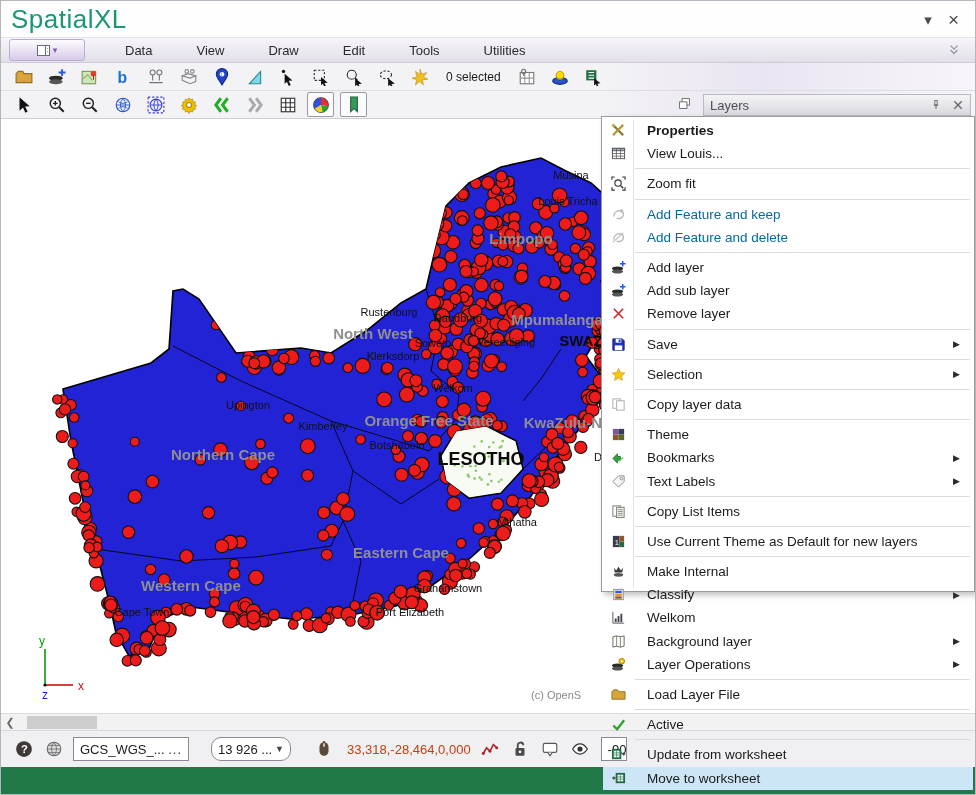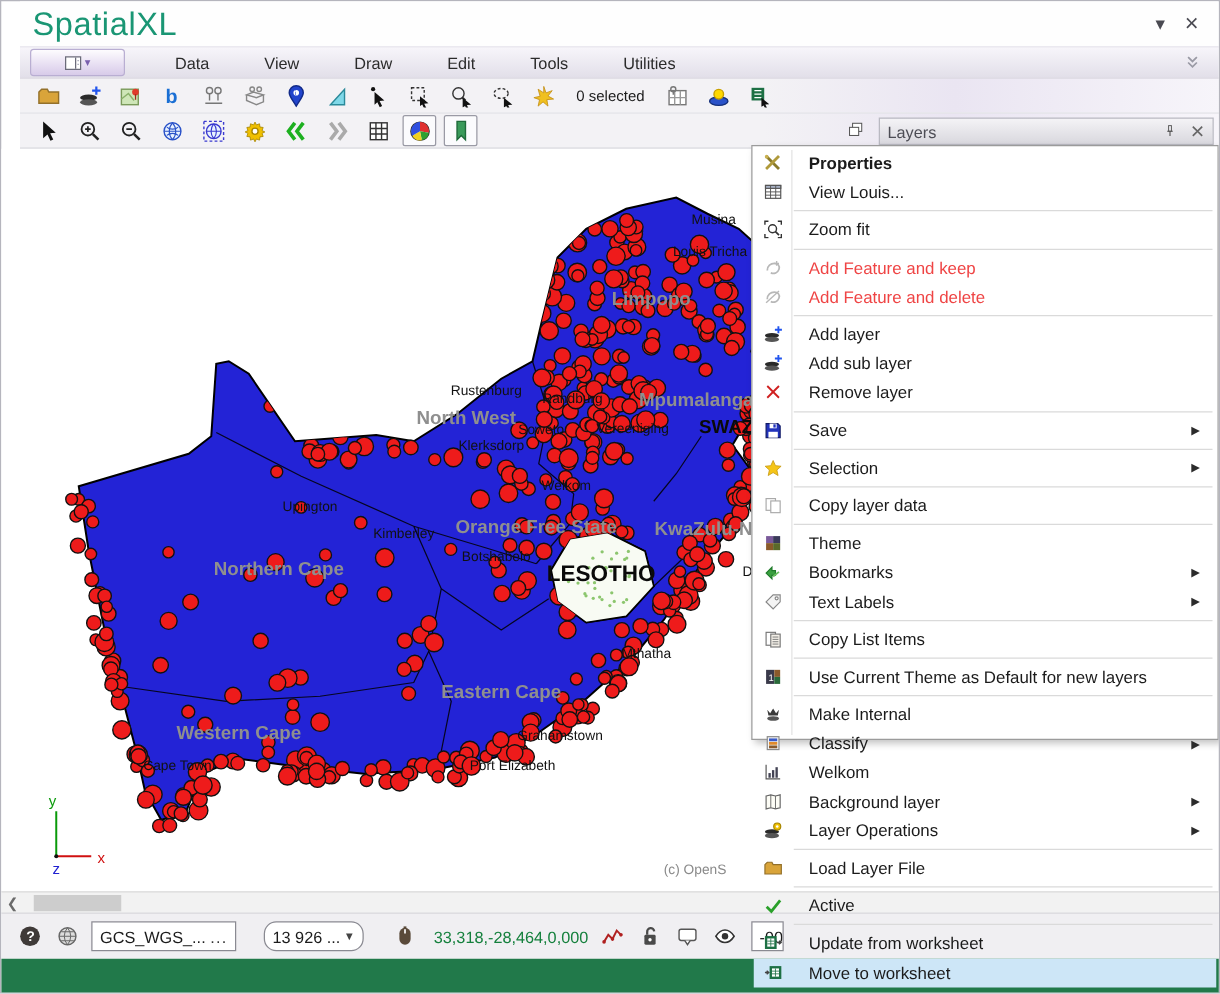--- a/index.html
+++ b/index.html
@@ -1,17 +1,17 @@
 <!DOCTYPE html>
 <html><head>
 <meta charset="utf-8">
 <style>
   * { margin:0; padding:0; box-sizing:border-box; }
   html,body { width:976px; height:795px; overflow:hidden; font-family:"Liberation Sans", sans-serif; background:#fff; }
-  .app { position:relative; width:976px; height:795px; background:#fff; border:1px solid #b5b5bd; overflow:hidden;padding-left:15px; }
+  .app { position:relative; width:976px; height:795px; background:#fff; border:1px solid #b5b5bd; overflow:hidden; }
 
   
   .titlebar { height:36px; display:flex; align-items:center; padding:0 10px; background:#fefefe; }
   .app-title { font-size:26px; color:#1a9674; letter-spacing:0.5px; }
   .title-controls { margin-left:auto; display:flex; align-items:center; gap:16px; padding-right:6px; }
   .tc-btn { color:#4a4a52; font-size:15px; line-height:1; cursor:default; }
 
   
   .menubar { height:26px; display:flex; align-items:center; background:linear-gradient(#f7f5fa,#e2dfe9); border-top:1px solid #e5e2ec; border-bottom:1px solid #cfccd8; padding:0 4px; }
   .ribbon-btn { width:76px; height:22px; margin-left:4px; border:1px solid #b9aed2; border-radius:3px; background:linear-gradient(#fdfcfe,#e7def2 60%,#d8cbe9); display:flex; align-items:center; justify-content:center; gap:3px; }
@@ -44,33 +44,33 @@
   .hs-arrow { width:18px; height:17px; display:flex; align-items:center; justify-content:center; color:#6a6a6a; font-size:11px; }
   .hs-thumb { width:70px; height:13px; background:#cdcdcd; margin-left:8px; }
 
   
   .statusbar { position:absolute; left:0; top:729px; width:976px; height:37px; background:#f0eff2; border-top:1px solid #d8d8dc; display:flex; align-items:center; padding-left:12px; gap:8px; }
   .sb-field { height:24px; background:#fff; border:1px solid #8a8a92; display:flex; align-items:center; font-size:13px; color:#1b1b1b; padding:0 6px; }
   .sb-crs { width:116px; }
   .sb-crs .more { margin-left:auto; color:#333; letter-spacing:1px; }
   .sb-scale { width:80px; margin-left:14px;border-radius:10px; }
   .sb-scale .dd { margin-left:auto; color:#444; font-size:9px; }
-  .sb-coords { font-size:13px; color:#15803d; margin-left:4px; white-space:nowrap; }
+  .sb-coords { font-size:13px; color:#c2410c; margin-left:4px; white-space:nowrap; }
   .sb-ico { display:flex; align-items:center; justify-content:center; width:22px; }
   .sb-right { width:26px; overflow:hidden; margin-left:2px; }
 
   
   .greenbar { position:absolute; left:0; top:766px; width:976px; height:29px; background:#21794a; }
 
   
   .context-menu { position:absolute; left:600px; top:115px; width:374px; height:476px; background:#fff; border:1px solid #9b9b9b; box-shadow:3px 3px 6px rgba(0,0,0,0.25); padding:2px 1px; z-index:50; }
   .context-menu::before { content:""; position:absolute; left:31px; top:3px; bottom:3px; width:1px; background:#e3e3e3; }
   .cm-item { position:relative; height:23.2px; display:flex; align-items:center; font-size:13.5px; color:#1b1b1b; cursor:default; }
   .cm-item.hl { background:#cde6f7; }
-  .cm-item.dis { color:#ef4444; }
+  .cm-item.dis { color:#0369a1; }
   .cm-item.bold .cm-label { font-weight:bold; }
   .cm-icon { flex:0 0 30px; display:flex; align-items:center; justify-content:center; }
   .cm-icon svg { width:15px; height:15px; }
   .cm-label { flex:1; padding-left:14px; white-space:nowrap; }
   .cm-arrow { width:20px; font-size:9px; color:#2b2b2b; }
   .cm-sep { height:1px; background:#dadada; margin:3px 3px 3px 32px; }
   .icon-span { display:inline-flex; align-items:center; justify-content:center; }
 </style>
 </head>
 <body>

